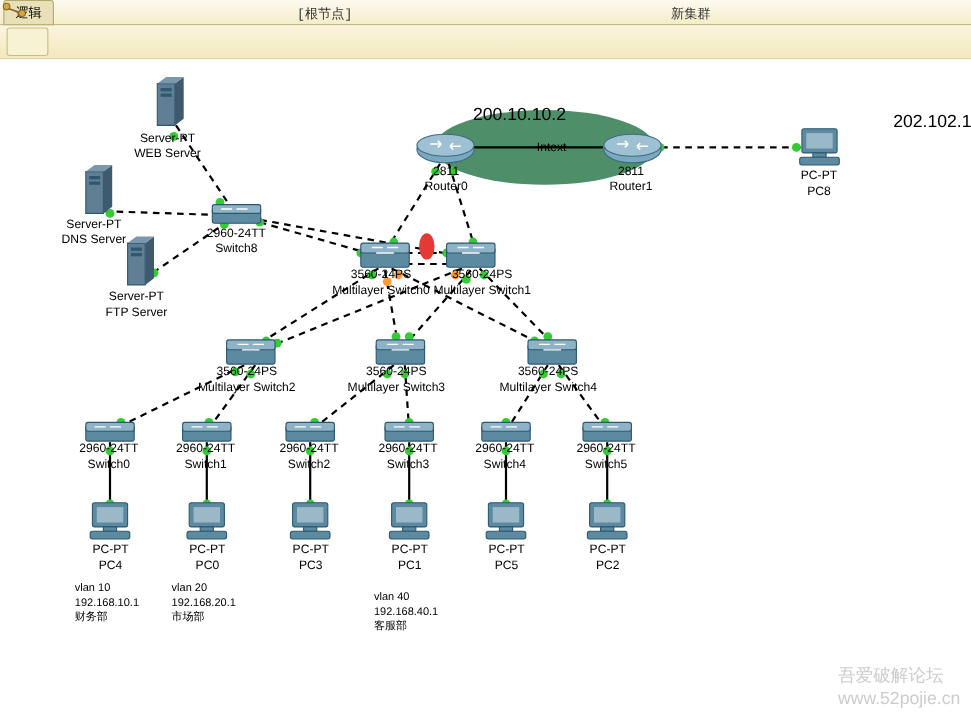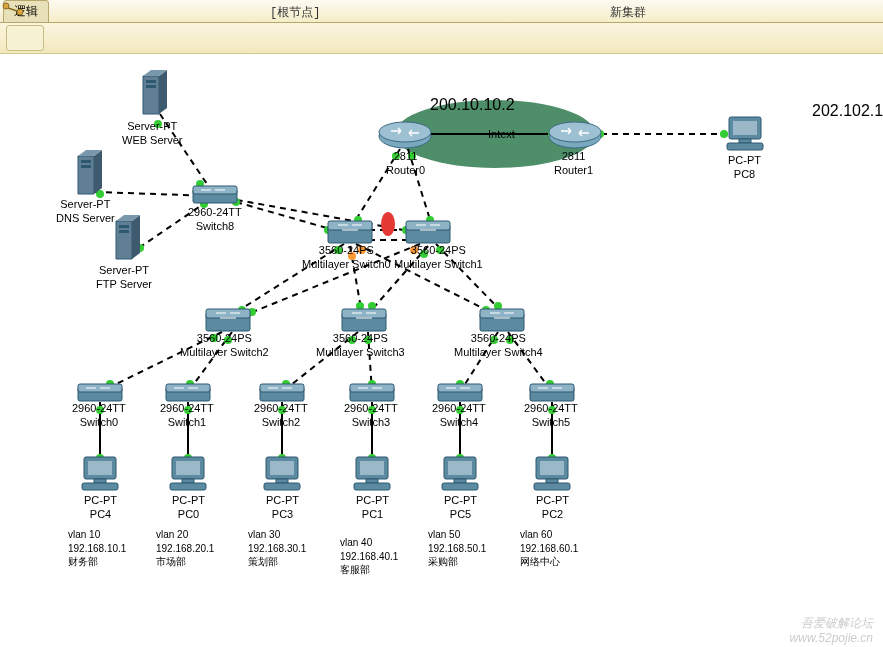--- a/index.html
+++ b/index.html
@@ -19,21 +19,21 @@
 .dot-o { fill:#ff9933; }
 .router-body { fill:#7aa8bf; stroke:#3d6a82; stroke-width:1; }
 .switch-body { fill:#5c8aa0; stroke:#2d5870; stroke-width:1; }
 .server-face { fill:#607e94; stroke:#2d5870; stroke-width:1; }
 .server-side { fill:#3d5a6e; }
 .server-top { fill:#7a98ac; }
 .pc-screen { fill:#5c8aa0; stroke:#2d5870; stroke-width:1; }
 .pc-inner { fill:#9bb8c9; }
 .pc-base { fill:#5c8aa0; stroke:#2d5870; stroke-width:1; }
 .red-mark { fill:#e53935; }
-.watermark { position:absolute; right:10px; bottom:6px; color:#ccc; font-size:12px; text-align:right; line-height:1.3;font-style:italic; }
+.watermark { position:absolute; right:10px; bottom:6px; color:#ccc; font-size:16px; text-align:left; line-height:1.3; }
 </style>
 </head>
 <body>
 
 <div class="topbar">
   <div class="tab-btn">逻辑</div>
   <div class="tab-label" style="left:270px">[根节点]</div>
   <div class="tab-label" style="left:610px">新集群</div>
 </div>
 <div class="toolbar">
@@ -233,19 +233,16 @@
 <div class="node-label" style="left:84px; top:440px"><span>PC-PT</span><br><span>PC4</span></div>
 <div class="node-label" style="left:172px; top:440px"><span>PC-PT</span><br><span>PC0</span></div>
 <div class="node-label" style="left:266px; top:440px"><span>PC-PT</span><br><span>PC3</span></div>
 <div class="node-label" style="left:356px; top:440px"><span>PC-PT</span><br><span>PC1</span></div>
 <div class="node-label" style="left:444px; top:440px"><span>PC-PT</span><br><span>PC5</span></div>
 <div class="node-label" style="left:536px; top:440px"><span>PC-PT</span><br><span>PC2</span></div>
 <div class="node-label" style="left:728px; top:100px"><span>PC-PT</span><br><span>PC8</span></div>
 
 <div class="vlan-label" style="left:68px; top:474px"><span>vlan 10</span><br><span>192.168.10.1</span><br><span>财务部</span></div>
 <div class="vlan-label" style="left:156px; top:474px"><span>vlan 20</span><br><span>192.168.20.1</span><br><span>市场部</span></div>
-<div class="vlan-label" style="left:248px; top:474px"><span>vlan 30</span><br><span>192.168.30.1</span><br><span>策划部</span></div>
 <div class="vlan-label" style="left:340px; top:482px"><span>vlan 40</span><br><span>192.168.40.1</span><br><span>客服部</span></div>
-<div class="vlan-label" style="left:428px; top:474px"><span>vlan 50</span><br><span>192.168.50.1</span><br><span>采购部</span></div>
-<div class="vlan-label" style="left:520px; top:474px"><span>vlan 60</span><br><span>192.168.60.1</span><br><span>网络中心</span></div>
 
 <div class="watermark"><span>吾爱破解论坛</span><br><span>www.52pojie.cn</span></div>
 </div>
 
 </body></html>

